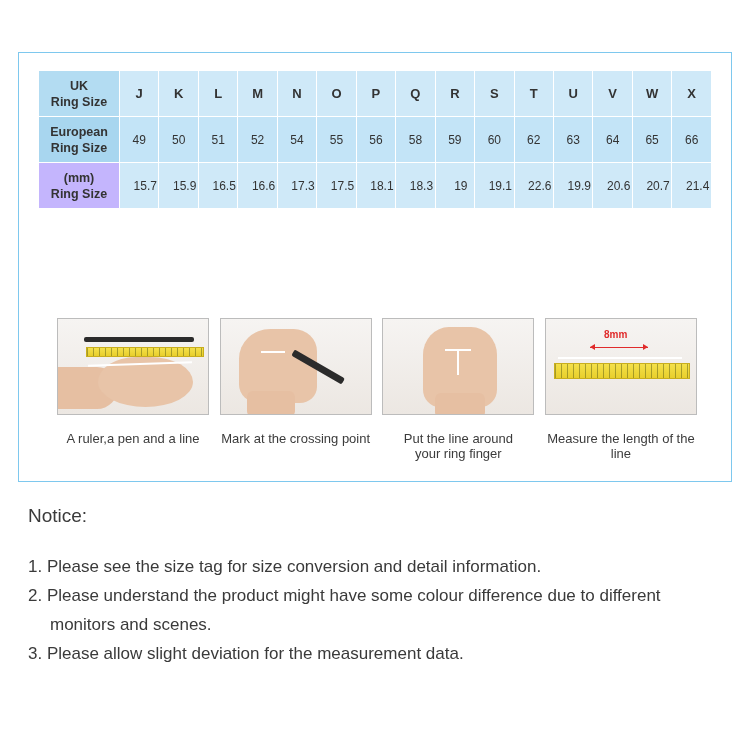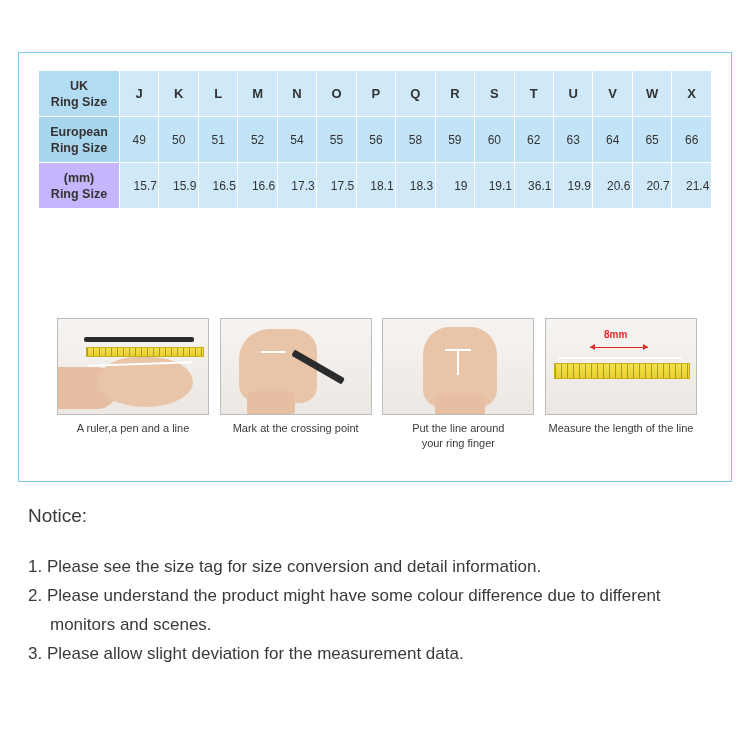--- a/index.html
+++ b/index.html
@@ -132,23 +132,23 @@
   .step-img {
     width: 152px;
     height: 97px;
     border: 1px solid #bcbcbc;
     box-sizing: border-box;
     position: relative;
     overflow: hidden;
     background: #f4f1ee;
   }
   .step-caption {
-    margin-top: 6px;
+    margin-top: 16px;
     text-align: center;
-    font-size: 11px;
+    font-size: 13px;
     color: #3b3b3b;
     line-height: 15px;
   }
 
   
   .bg-wall { position:absolute; inset:0; background: linear-gradient(180deg,#f6f4f2 0%, #ece7e2 100%); }
   .hand {
     position: absolute;
     background: #e8c4a8;
     border-radius: 40% 45% 50% 50% / 50%;
@@ -279,21 +279,21 @@
           <td class="cell">15.7</td>
           <td class="cell">15.9</td>
           <td class="cell">16.5</td>
           <td class="cell">16.6</td>
           <td class="cell">17.3</td>
           <td class="cell">17.5</td>
           <td class="cell">18.1</td>
           <td class="cell">18.3</td>
           <td class="cell">19</td>
           <td class="cell">19.1</td>
-          <td class="cell">36.1</td>
+          <td class="cell">22.6</td>
           <td class="cell">19.9</td>
           <td class="cell">20.6</td>
           <td class="cell">20.7</td>
           <td class="cell">21.4</td>
         </tr>
       </tbody>
     </table>
 
     <div class="steps">
 

